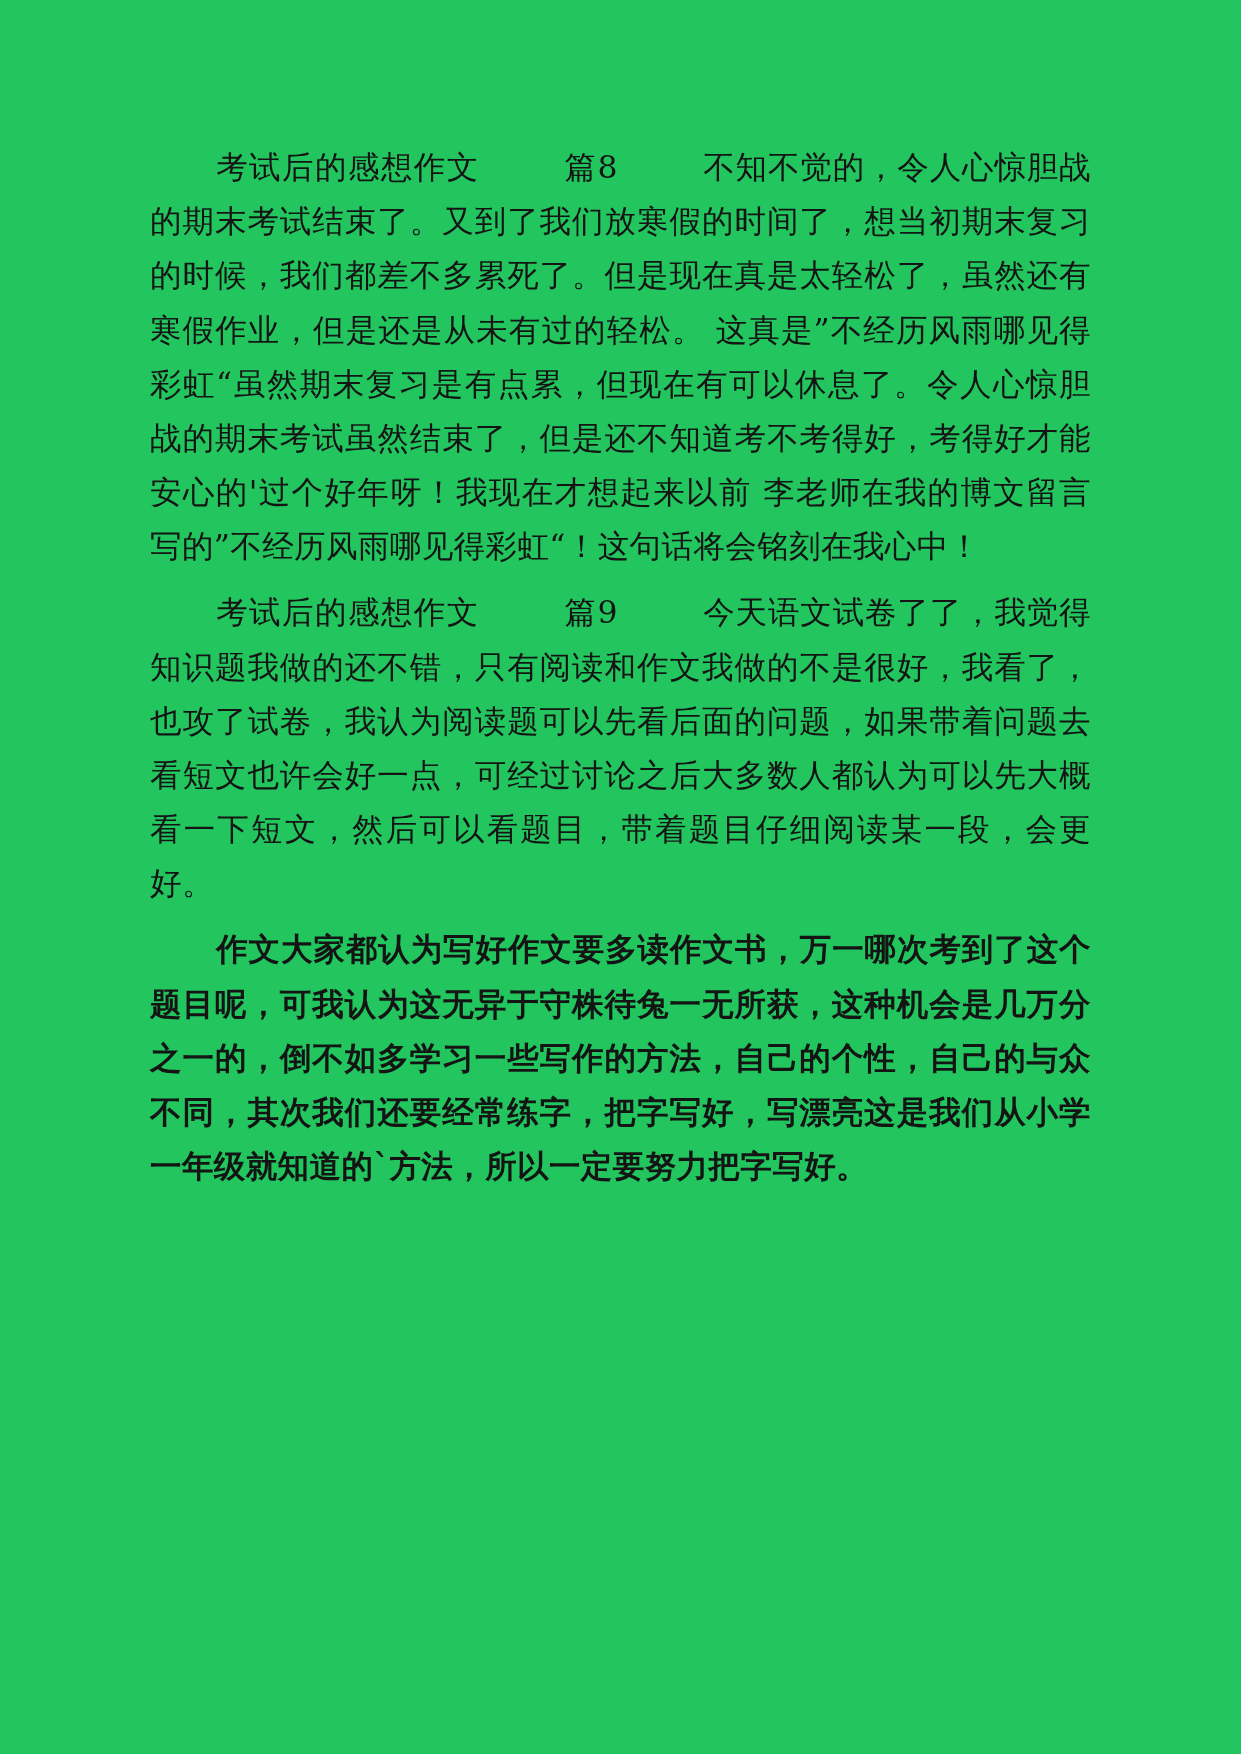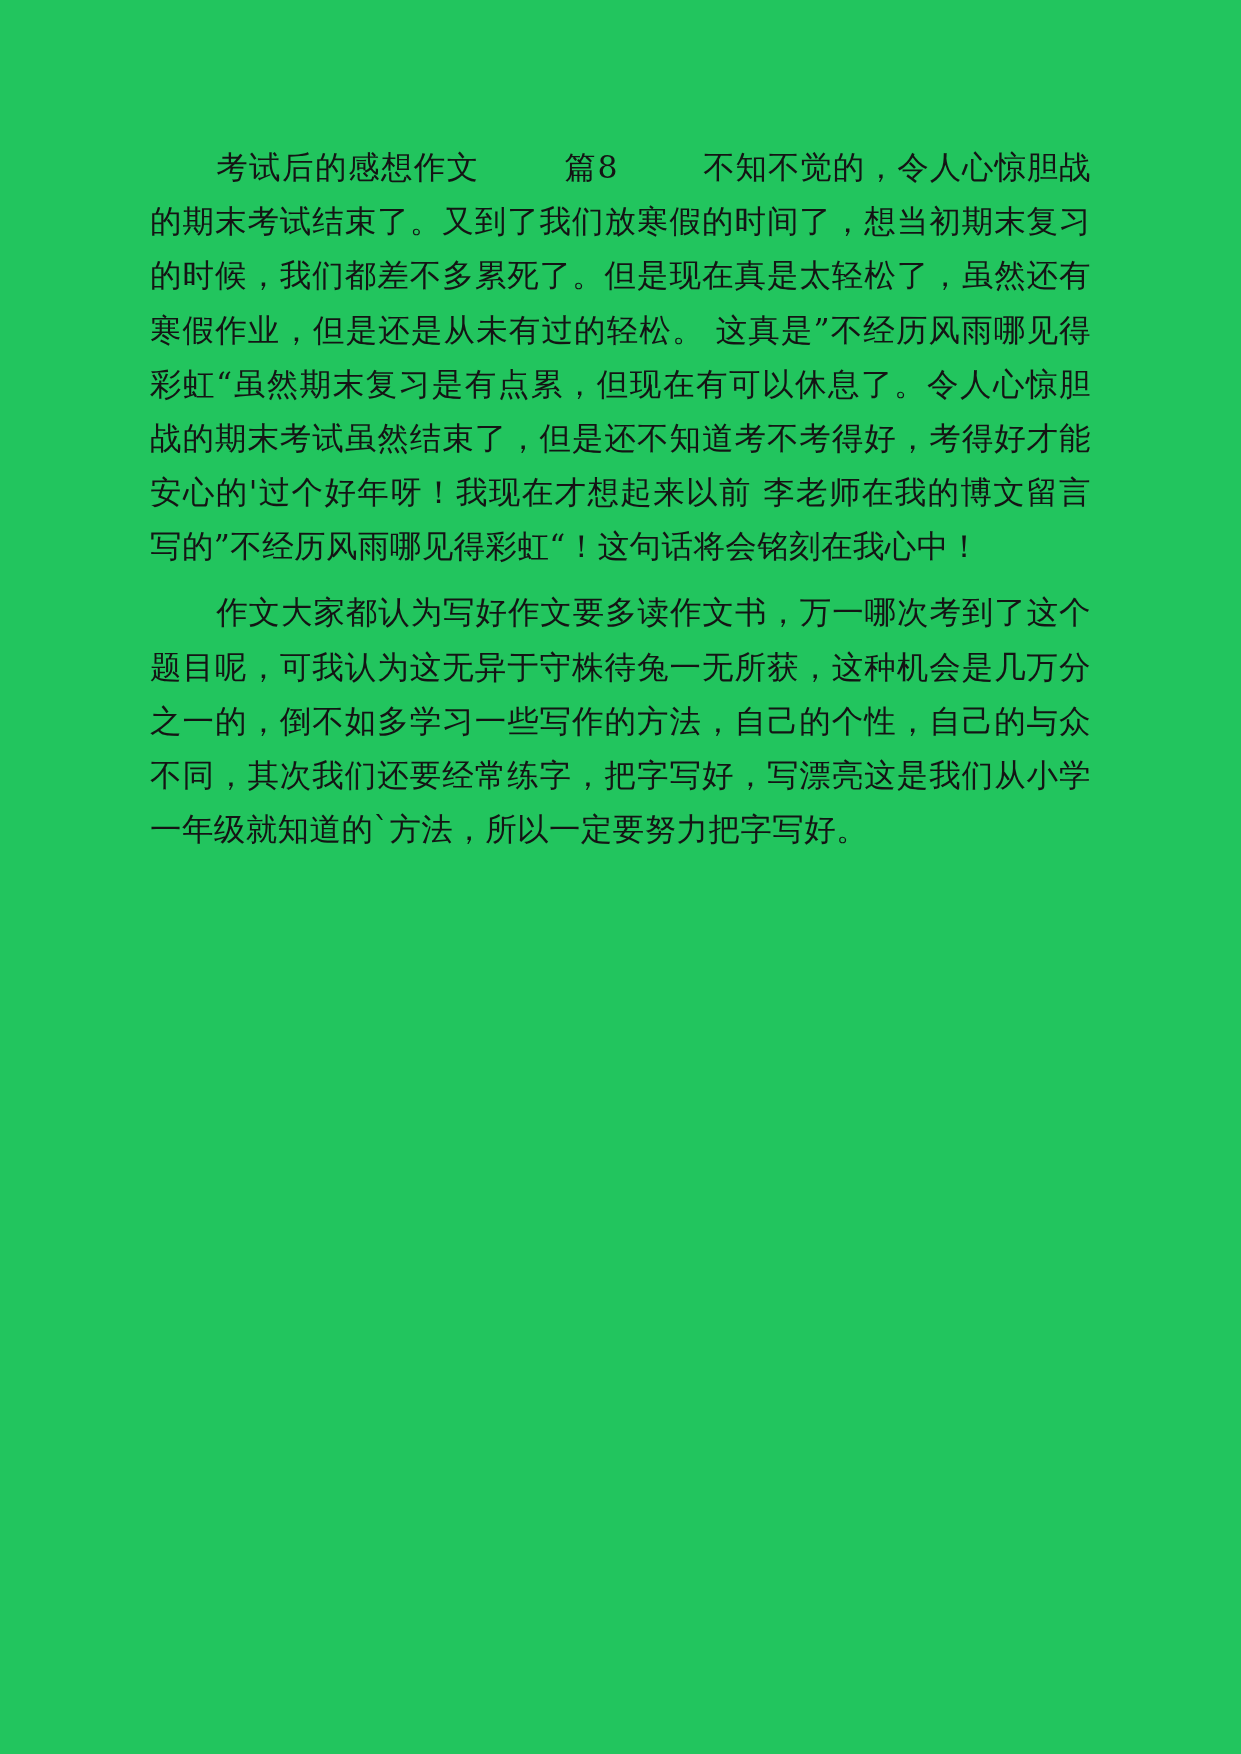--- a/index.html
+++ b/index.html
@@ -28,20 +28,21 @@
     text-align: justify;
     text-justify: inter-ideograph;
     color: #141414;
   }
   .para {
     margin: 0 0 12px 0;
     text-indent: 0;
   }
   .para.first-indent {
     text-indent: 2.1em;
+    font-weight: bold;
   }
   .para.sec-head {
     text-indent: 2.1em;
   }
   .seg-title {
     letter-spacing: 1px;
   }
   .gap {
     display: inline-block;
     width: 2.0em;
@@ -54,18 +55,25 @@
   <div class="doc-body">
 
     <p class="para sec-head">
       <span class="seg-title">考试后的感想作文</span>
       <span class="gap"></span>
       <span class="seg-title">篇8</span>
       <span class="gap"></span>
       <span>不知不觉的，令人心惊胆战的期末考试结束了。又到了我们放寒假的时间了，想当初期末复习的时候，我们都差不多累死了。但是现在真是太轻松了，虽然还有寒假作业，但是还是从未有过的轻松。 这真是”不经历风雨哪见得彩虹“虽然期末复习是有点累，但现在有可以休息了。令人心惊胆战的期末考试虽然结束了，但是还不知道考不考得好，考得好才能安心的'过个好年呀！我现在才想起来以前 李老师在我的博文留言写的”不经历风雨哪见得彩虹“！这句话将会铭刻在我心中！</span>
     </p>
 
+    <p class="para sec-head">
+      <span class="seg-title">考试后的感想作文</span>
+      <span class="gap"></span>
+      <span class="seg-title">篇9</span>
+      <span class="gap"></span>
+      <span>今天语文试卷了了，我觉得知识题我做的还不错，只有阅读和作文我做的不是很好，我看了，也攻了试卷，我认为阅读题可以先看后面的问题，如果带着问题去看短文也许会好一点，可经过讨论之后大多数人都认为可以先大概看一下短文，然后可以看题目，带着题目仔细阅读某一段，会更好。</span>
+    </p>
 
     <p class="para first-indent">作文大家都认为写好作文要多读作文书，万一哪次考到了这个题目呢，可我认为这无异于守株待兔一无所获，这种机会是几万分之一的，倒不如多学习一些写作的方法，自己的个性，自己的与众不同，其次我们还要经常练字，把字写好，写漂亮这是我们从小学一年级就知道的`方法，所以一定要努力把字写好。</p>
 
 
   </div>
 </div>
 
 </body></html>

